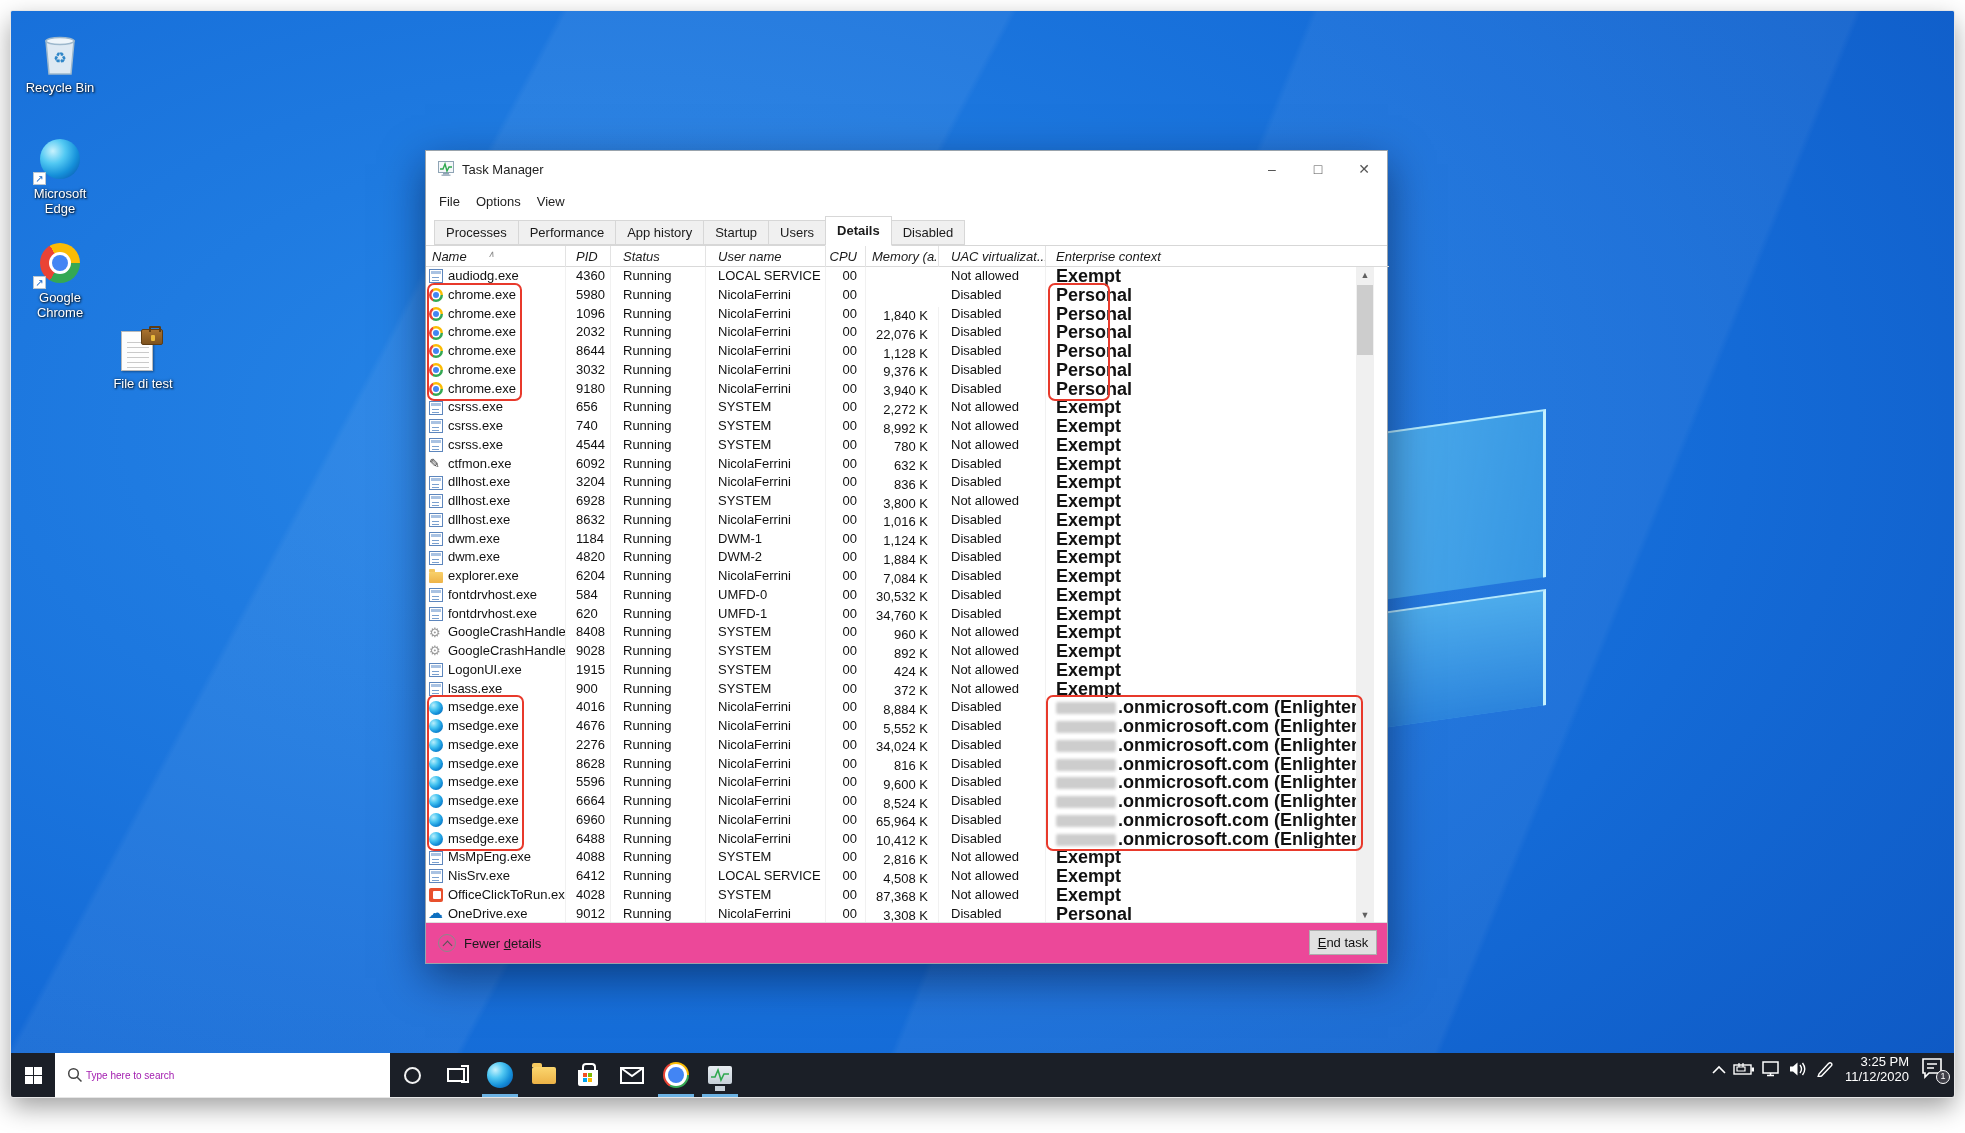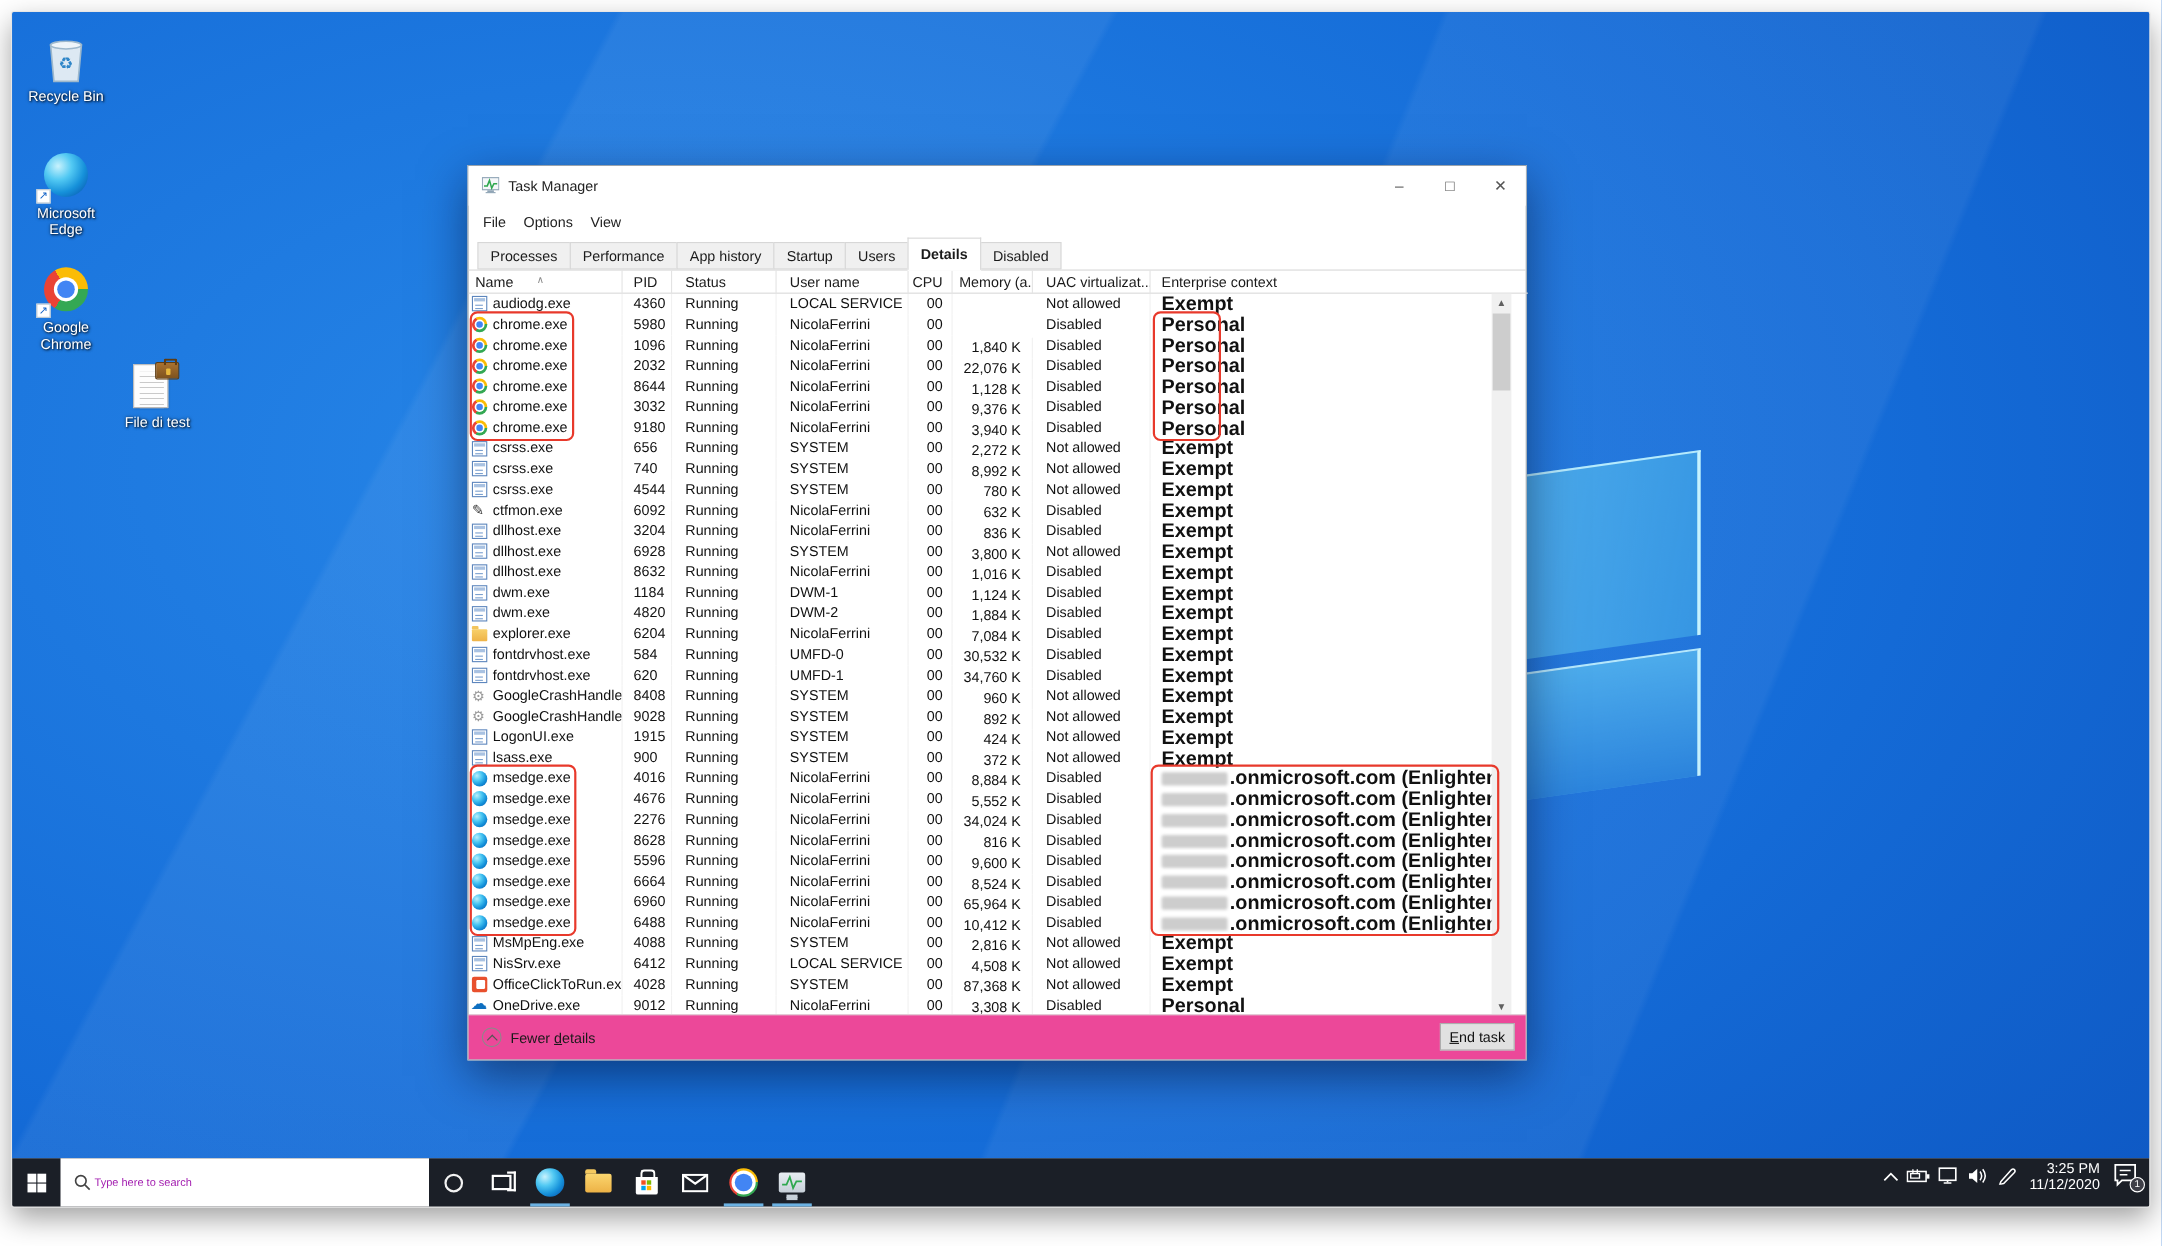--- a/index.html
+++ b/index.html
@@ -61,21 +61,21 @@
 
   .menubar { height:26px; padding-left:5px; display:flex; align-items:flex-end; }
   .menubar span { padding:4px 8px; color:#222; }
 
   .tabstrip { height:33px; padding-left:8px; display:flex; align-items:flex-end; border-bottom:1px solid #d7d7d7; }
   .tab { background:#f0f0f0; border:1px solid #d7d7d7; height:25px; line-height:23px; padding:0 11px;
          margin-right:-1px; position:relative; color:#1a1a1a; }
   .tab.active { background:#fff; height:30px; line-height:28px; border-bottom:1px solid #fff;
                 margin-bottom:-1px; z-index:2; font-weight:700; }
 
-  .hdr { position:absolute; left:0; top:95px; width:963px; height:21px; border-bottom:1px solid #d9d9d9; display:flex; }
+  .hdr { position:absolute; left:0; top:95px; width:963px; height:21px; border-bottom:1px solid #d9d9d9; display:flex;font-style:italic; }
   .hcell { height:21px; line-height:22px; border-right:1px solid #e3e3e3; overflow:hidden; white-space:nowrap;
            position:relative; color:#1a1a1a; }
   .caret { position:absolute; top:-3px; left:62px; font-size:9px; color:#8a8a8a; }
 
   .listwrap { position:absolute; left:0; top:116px; width:963px; height:657px; overflow:hidden; }
   .prow { display:flex; height:18.75px; line-height:18.75px; }
   .cell { overflow:hidden; white-space:nowrap; border-right:1px solid #f1f1f1; height:18.75px; }
   .c-name { width:140px; padding-left:3px; display:flex; align-items:center; }
   .c-pid  { width:45px;  padding-left:10px; }
   .c-status{ width:95px; padding-left:12px; }

